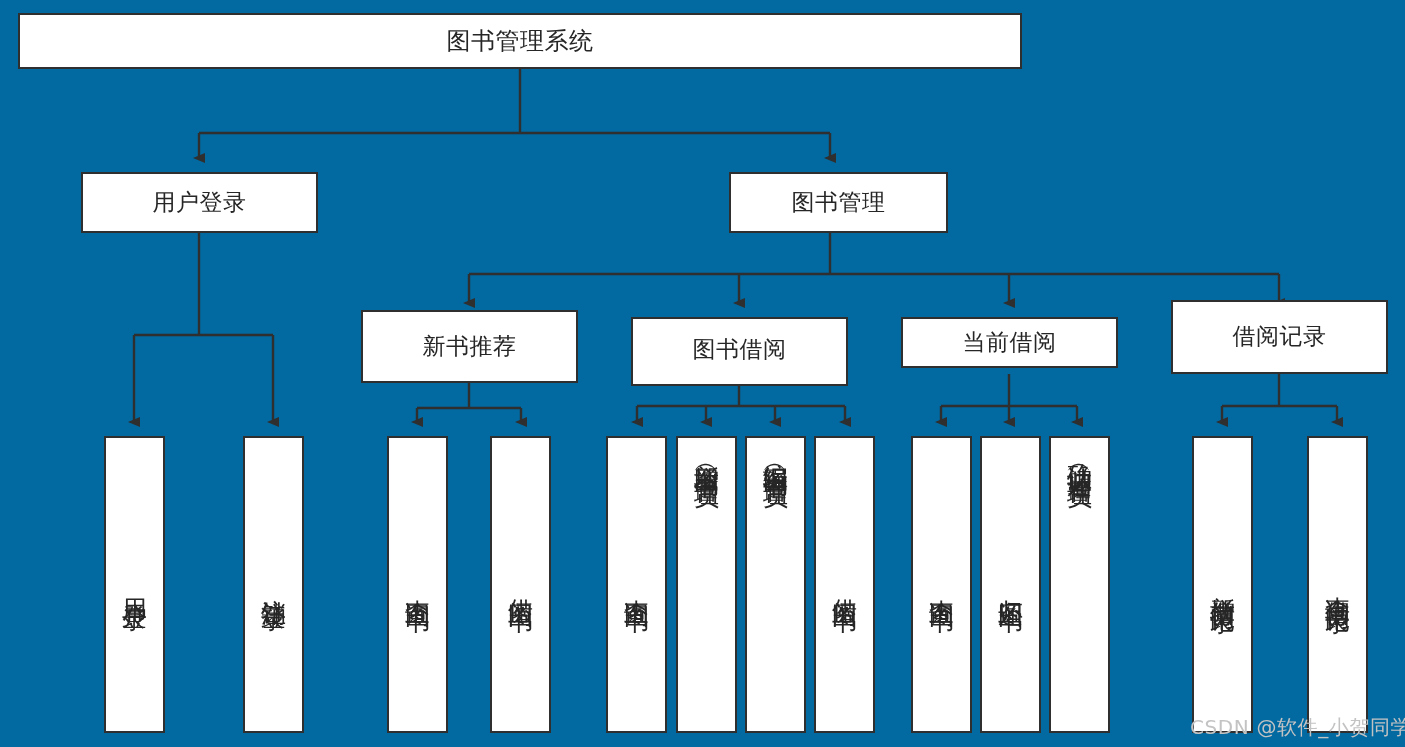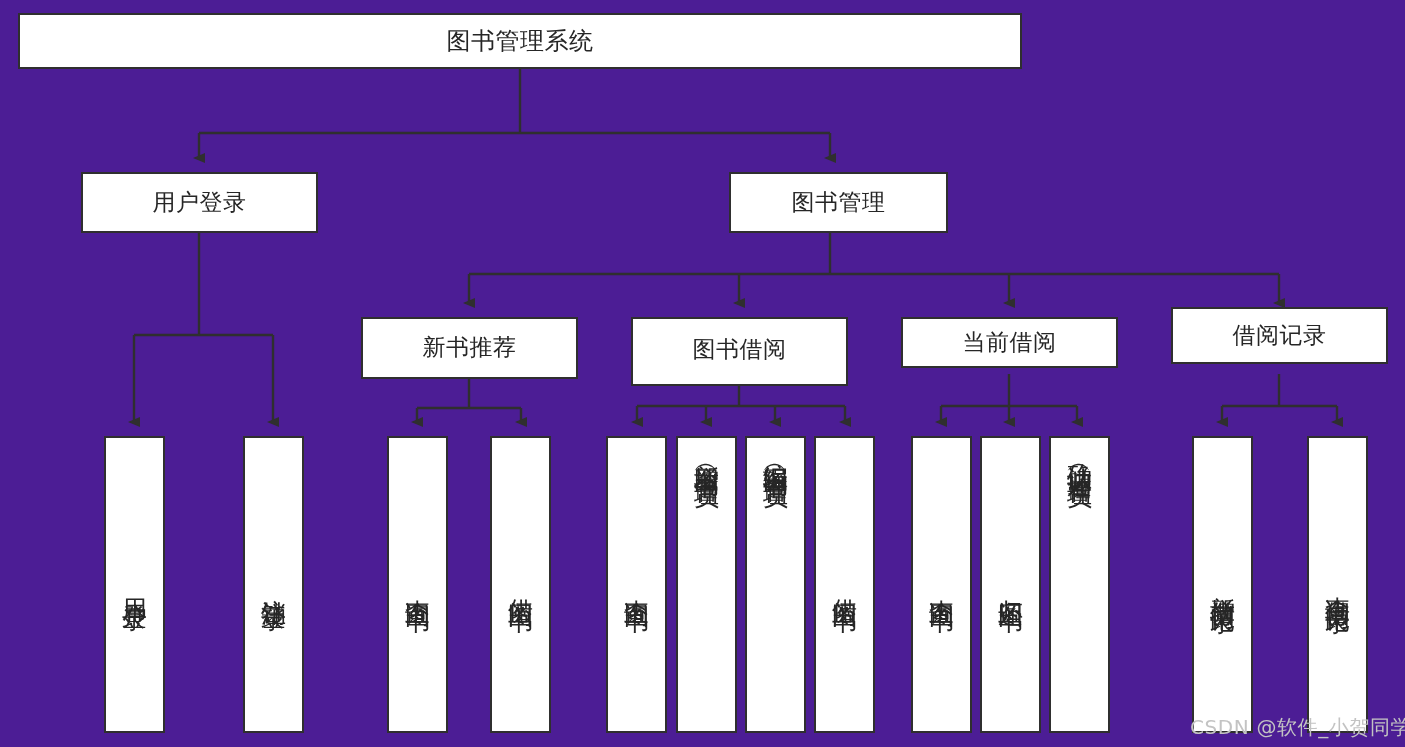--- a/index.html
+++ b/index.html
@@ -5,21 +5,21 @@
 <style>
   html, body {
     margin: 0;
     padding: 0;
     background: #ffffff;
   }
   #canvas {
     position: relative;
     width: 1405px;
     height: 747px;
-    background: #4c1d95;
+    background: #0369a1;
     font-family: "DejaVu Sans", "Liberation Sans", sans-serif;
     overflow: hidden;
   }
   #edges {
     position: absolute;
     left: 0;
     top: 0;
     width: 1405px;
     height: 747px;
     pointer-events: none;
@@ -133,33 +133,33 @@
   </div>
 
   <div class="node horizontal" style="left:81px; top:172px; width:237px; height:61px;">
     <span class="node-label">用户登录</span>
   </div>
 
   <div class="node horizontal" style="left:729px; top:172px; width:219px; height:61px;">
     <span class="node-label">图书管理</span>
   </div>
 
-  <div class="node horizontal" style="left:361px; top:317px; width:217px; height:62px;">
+  <div class="node horizontal" style="left:361px; top:310px; width:217px; height:73px;">
     <span class="node-label">新书推荐</span>
   </div>
 
   <div class="node horizontal" style="left:631px; top:317px; width:217px; height:69px;font-family:Liberation Mono, monospace;">
     <span class="node-label">图书借阅</span>
   </div>
 
   <div class="node horizontal" style="left:901px; top:317px; width:217px; height:51px;">
     <span class="node-label">当前借阅</span>
   </div>
 
-  <div class="node horizontal" style="left:1171px; top:307px; width:217px; height:57px;">
+  <div class="node horizontal" style="left:1171px; top:300px; width:217px; height:74px;">
     <span class="node-label">借阅记录</span>
   </div>
 
   <div class="node vertical centered" style="left:104px; top:436px; width:61px; height:297px;">
     <span class="node-label">用户登录</span>
   </div>
 
   <div class="node vertical centered" style="left:243px; top:436px; width:61px; height:297px;">
     <span class="node-label">注销登录</span>
   </div>

